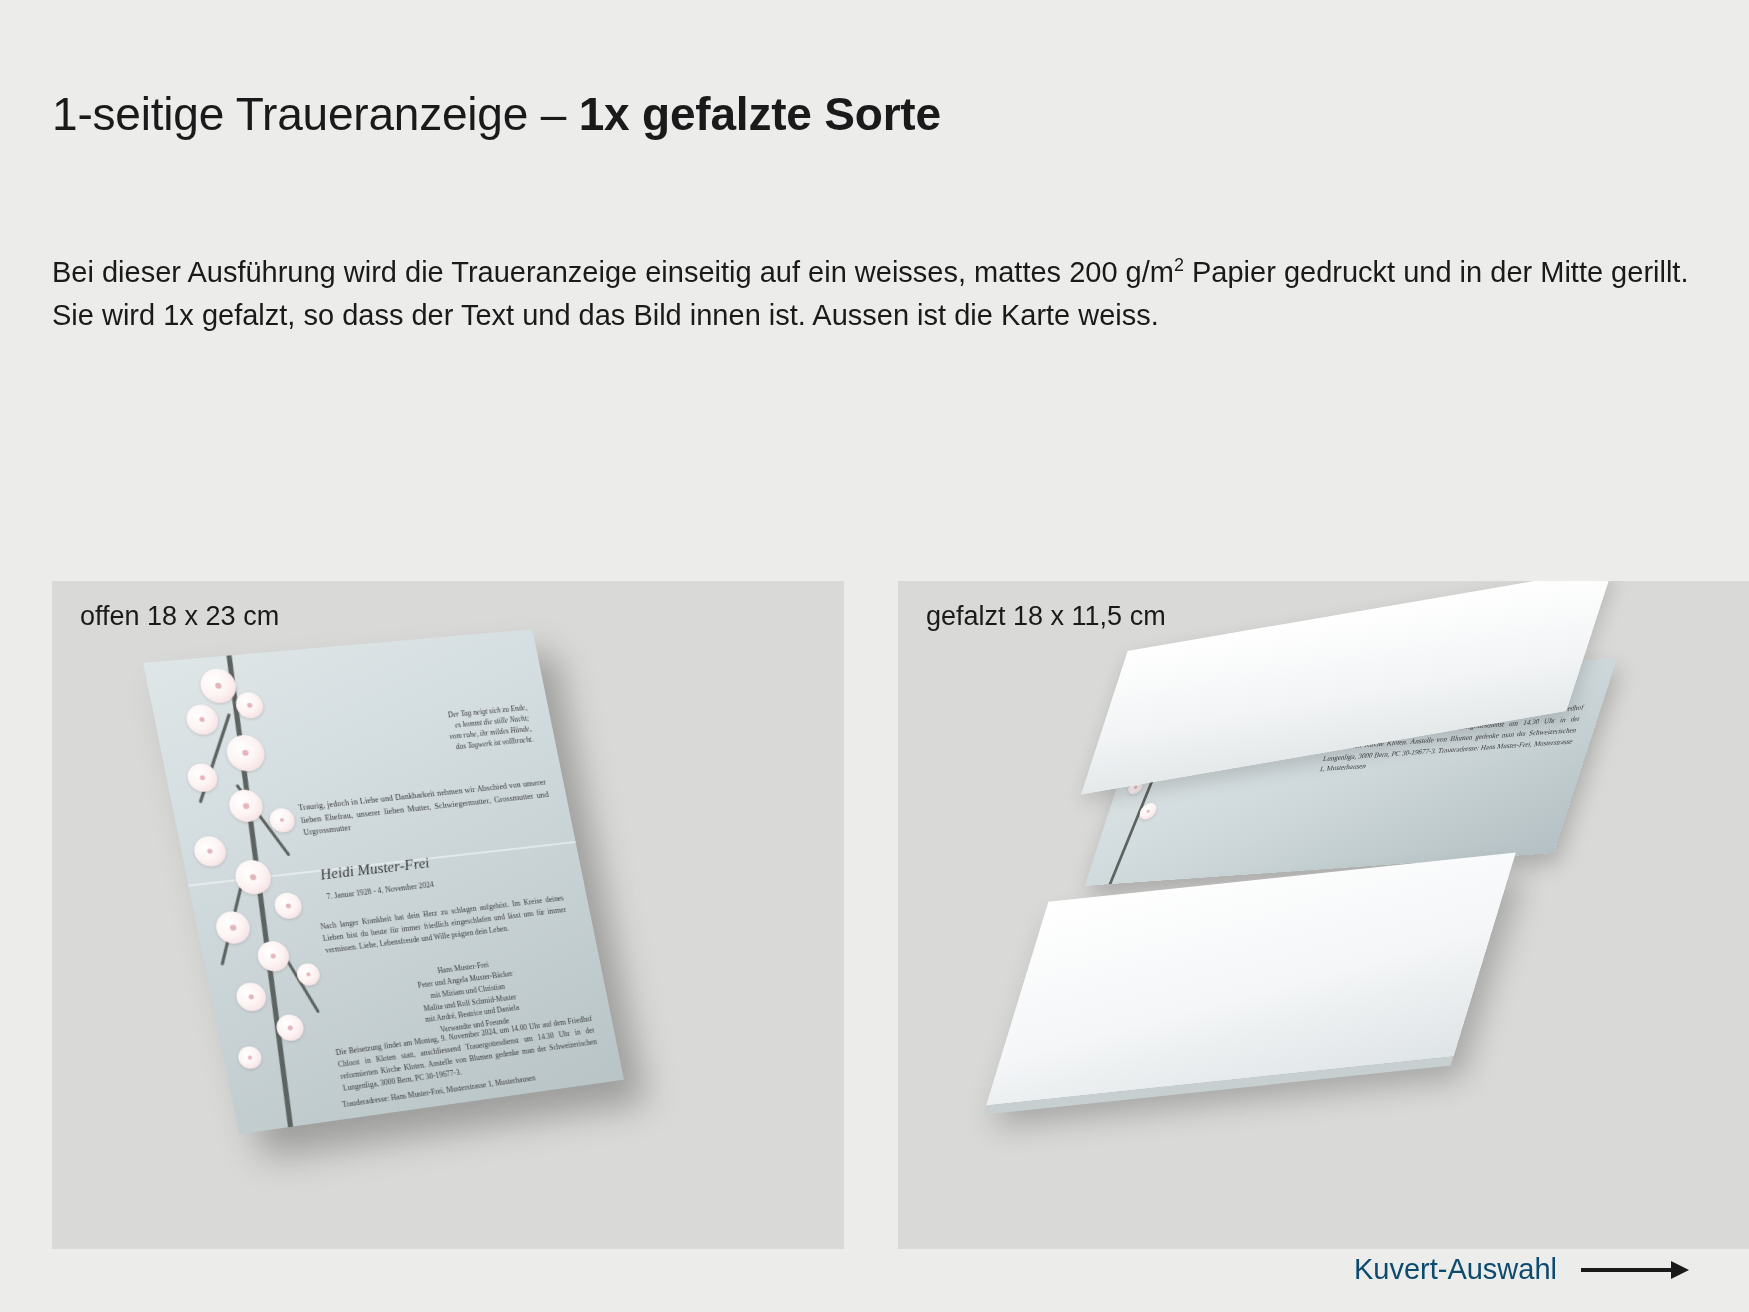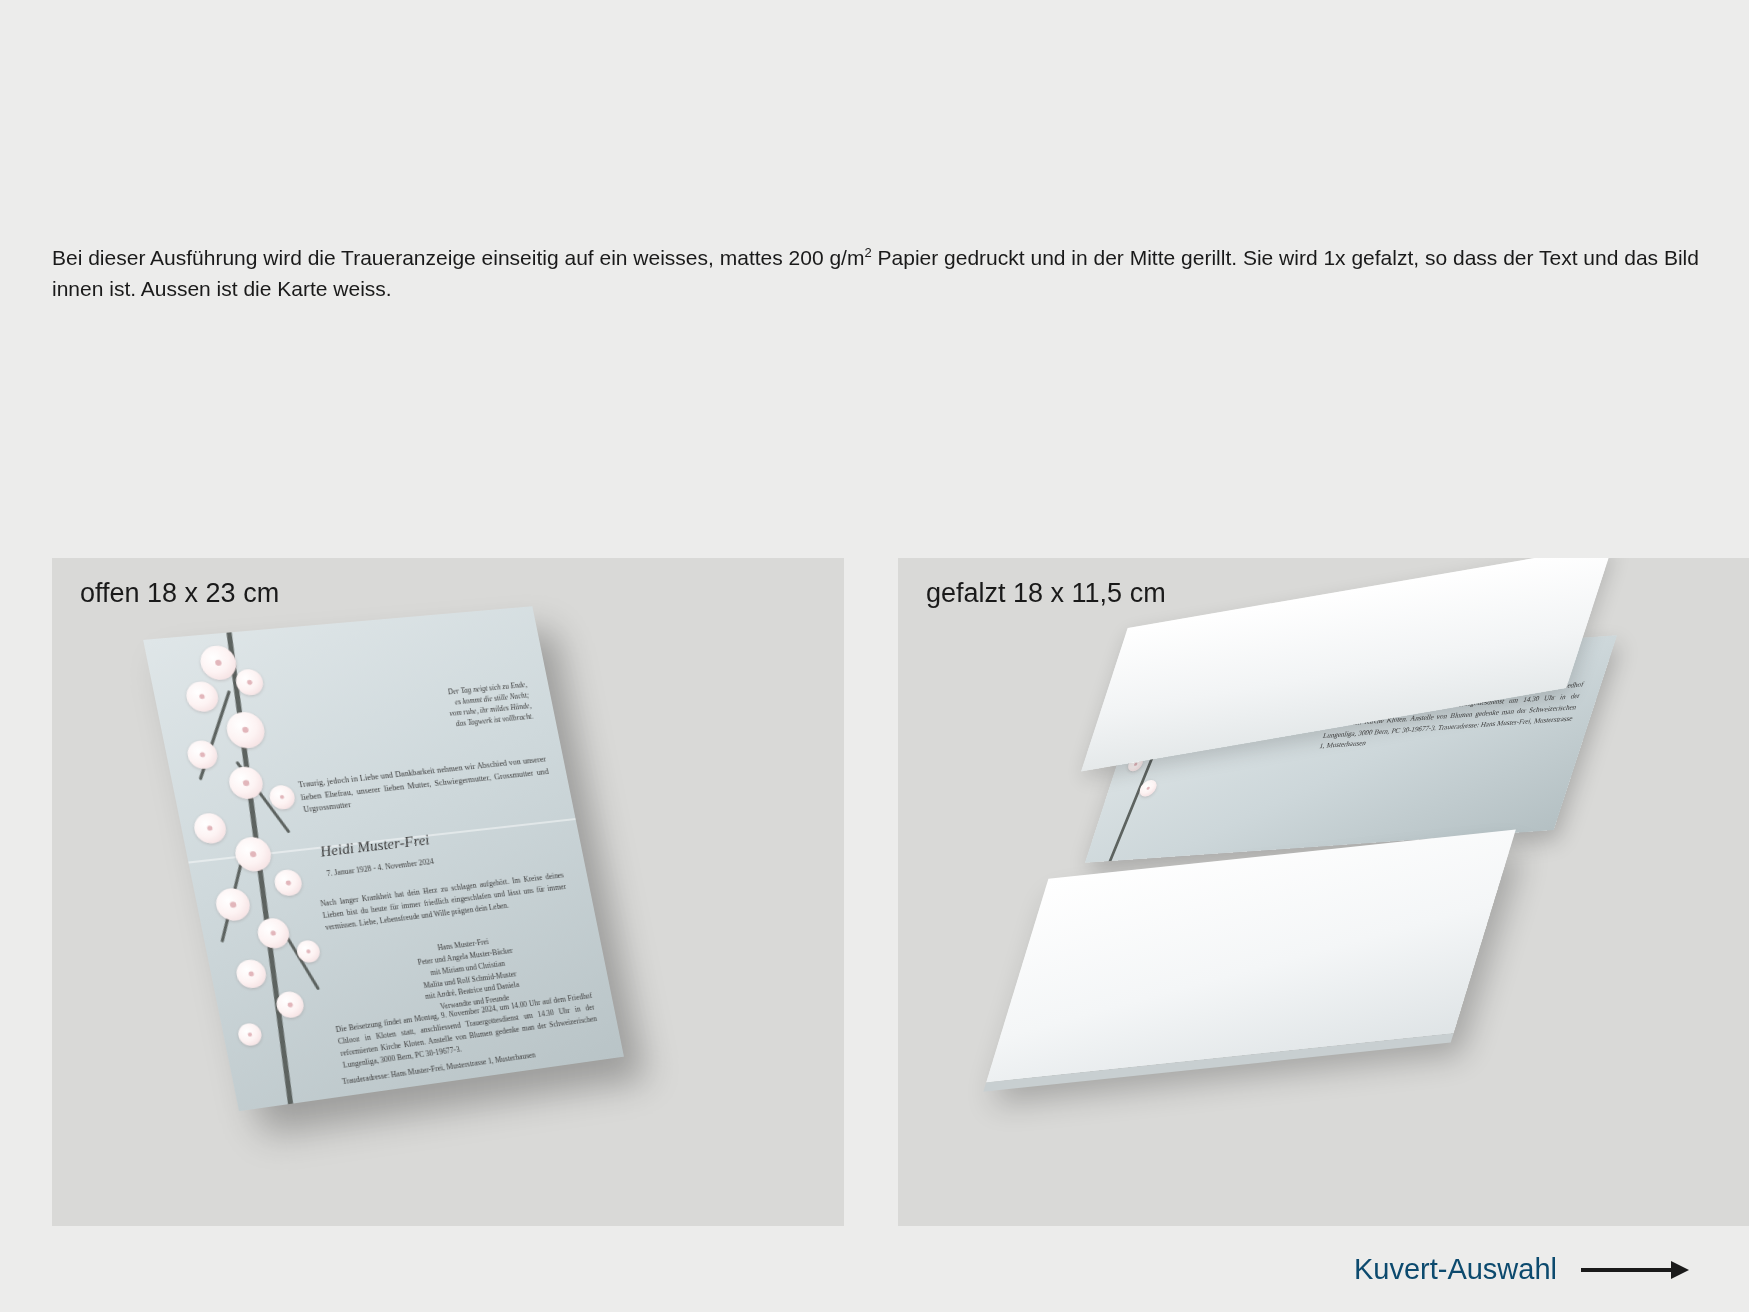--- a/index.html
+++ b/index.html
@@ -33,21 +33,21 @@
   }
   .title .light { font-weight: 400; }
   .title .bold  { font-weight: 700; }
 
   
   .intro {
     position: absolute;
     left: 52px;
     top: 222px;
     width: 1650px;
-    font-size: 21px;
+    font-size: 29px;
     line-height: 1.47;
     font-weight: 400;
   }
   .intro sup {
     font-size: 0.62em;
     vertical-align: super;
     line-height: 0;
   }
   .intro-bold {
     position: absolute;
@@ -55,21 +55,21 @@
     top: 404px;
     width: 1650px;
     font-size: 29px;
     font-weight: 700;
     line-height: 1.4;
   }
 
   
   .panel {
     position: absolute;
-    top: 558px;
+    top: 581px;
     height: 668px;
     background: #d9d9d7;
     overflow: hidden;
   }
   .panel.left  { left: 52px;  width: 792px; }
   .panel.right { left: 898px; width: 944px; }
 
   .panel-caption {
     position: absolute;
     left: 28px;
@@ -266,20 +266,23 @@
   }
   .arrow {
     display: block;
   }
 </style>
 </head>
 <body>
 
 <div class="page">
 
+  <h1 class="title">
+    <span class="light">1-seitige Traueranzeige – </span><span class="bold">1x gefalzte Sorte</span>
+  </h1>
 
   <p class="intro">
     <span>Bei dieser Ausführung wird die Traueranzeige einseitig auf ein weisses, mattes 200 g/m</span><sup>2</sup><span> Papier gedruckt und in der Mitte gerillt. Sie wird 1x gefalzt, so dass der Text und das Bild innen ist. Aussen ist die Karte weiss.</span>
   </p>
 
 
   <div class="panel left">
     <div class="panel-caption">offen 18 x 23 cm</div>
 
     <div class="card-open-wrap">

